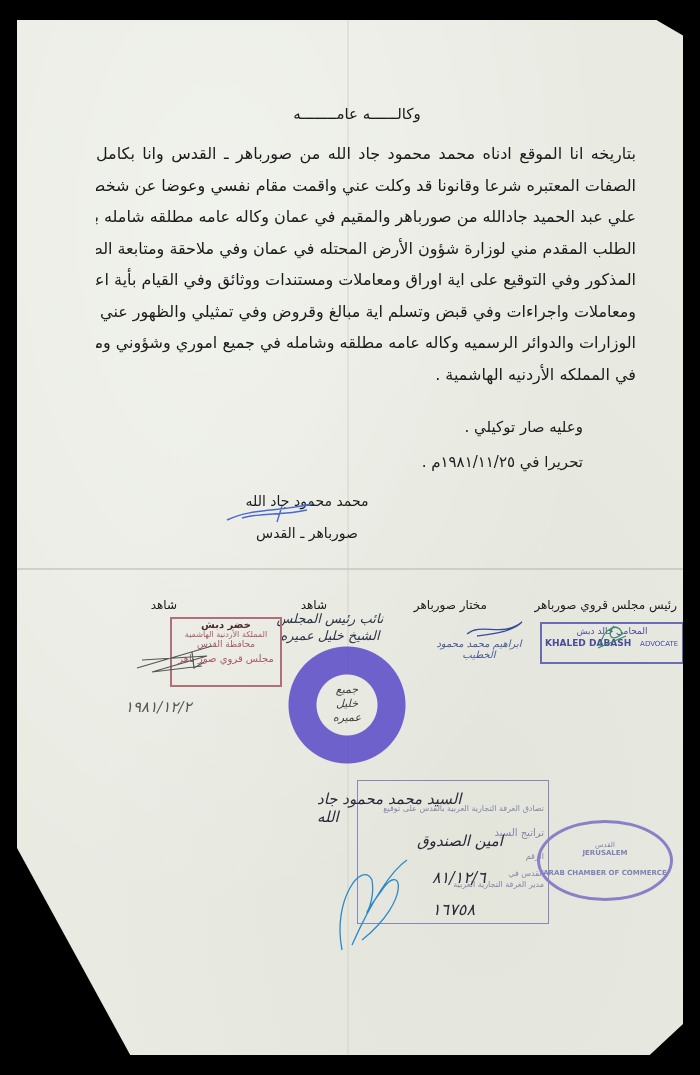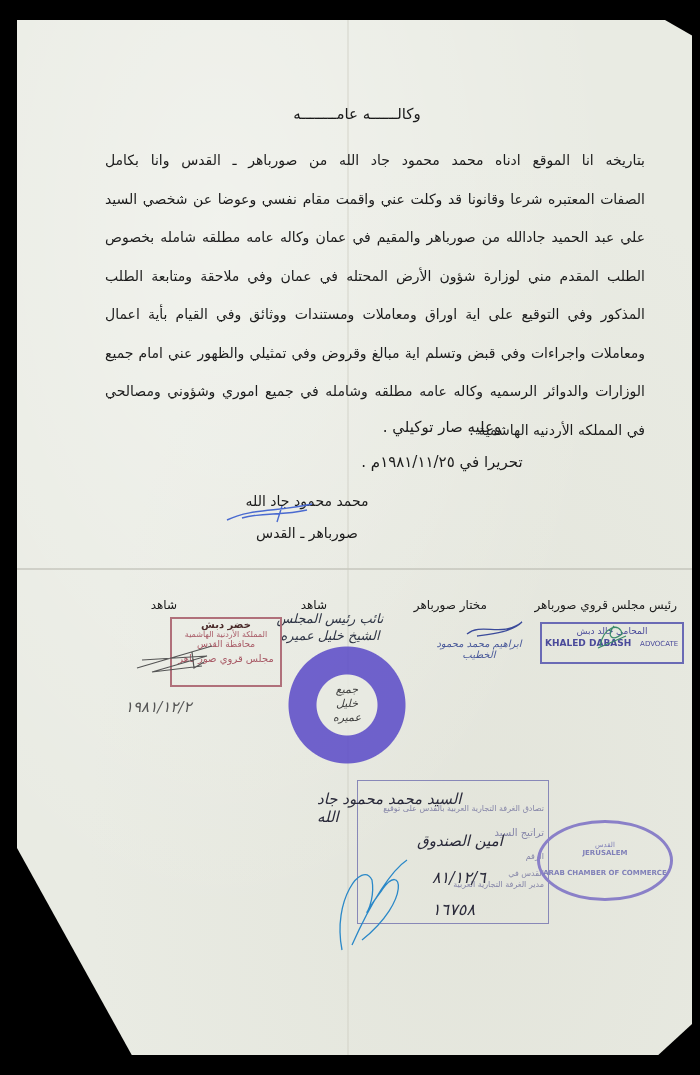--- a/index.html
+++ b/index.html
@@ -3,33 +3,32 @@
 <meta charset="utf-8">
 <style>
   html, body { margin:0; padding:0; }
   body { width:700px; height:1075px; background:#000; position:relative; overflow:hidden;
          font-family:"DejaVu Sans", sans-serif; }
   .paper { position:absolute; left:17px; top:20px; width:666px; height:1035px;
            background:#e9ebe3;
            background-image: radial-gradient(ellipse at 30% 20%, rgba(255,255,255,0.35), rgba(0,0,0,0) 60%),
                              radial-gradient(ellipse at 70% 80%, rgba(210,210,195,0.25), rgba(0,0,0,0) 60%);
            clip-path: polygon(0 0, 96% 0, 100% 1.5%, 100% 97%, 95% 100%, 17% 100%, 0 80%);
-           padding-left: 9px;
   }
   .fold-h { position:absolute; left:0; right:0; top:548px; height:2px; background:rgba(180,180,170,0.5); }
   .fold-v { position:absolute; top:0; bottom:0; left:330px; width:2px; background:rgba(200,200,190,0.35); }
   .rtl { direction:rtl; unicode-bidi:embed; }
   .title { position:absolute; left:270px; top:85px; width:140px; text-align:center;
            font-size:15px; color:#1a1a1a; letter-spacing:4px; }
   .body-lines { position:absolute; right:47px; top:118px; width:540px; }
-  .body-lines .line { font-size:14px; color:#1b1b1b; text-align:justify; text-align-last:justify;
-                      height:31.5px; line-height:31.5px; white-space:nowrap; overflow:hidden;margin-top:7px; }
+  .body-lines .line { font-size:16px; color:#1b1b1b; text-align:justify; text-align-last:justify;
+                      height:31.5px; line-height:31.5px; white-space:nowrap; overflow:hidden; }
   .body-lines .line.last { text-align-last:right; }
   .closing { position:absolute; right:100px; top:390px; width:300px; font-size:15px; color:#1b1b1b; }
-  .closing div { height:35px; line-height:35px; text-align:center; }
+  .closing div { height:35px; line-height:35px; text-align:right; }
   .principal { position:absolute; left:190px; top:465px; width:200px; text-align:center; font-size:14px; color:#1b1b1b; }
   .principal div { height:32px; line-height:32px; }
   .sig-scribble { position:absolute; }
   .sig-row { position:absolute; top:578px; left:100px; width:560px; height:20px; font-size:12px; color:#1b1b1b; }
   .sig-row span { position:absolute; top:0; }
   .stamp-rect { position:absolute; border:2px solid #b0707a; color:#a85a66; font-size:10px; text-align:center; }
   .stamp-adv { position:absolute; border:2px solid #6a6ab5; color:#4a4a9a; font-size:10px; }
   .seal-round { position:absolute; border-radius:50%; }
   .handwriting { position:absolute; color:#2f3545; font-family:"DejaVu Serif", serif; font-style:italic; }
   .stamp-chamber { position:absolute; border:1.5px solid #8888b8; color:#8585a8; font-size:8px; }

